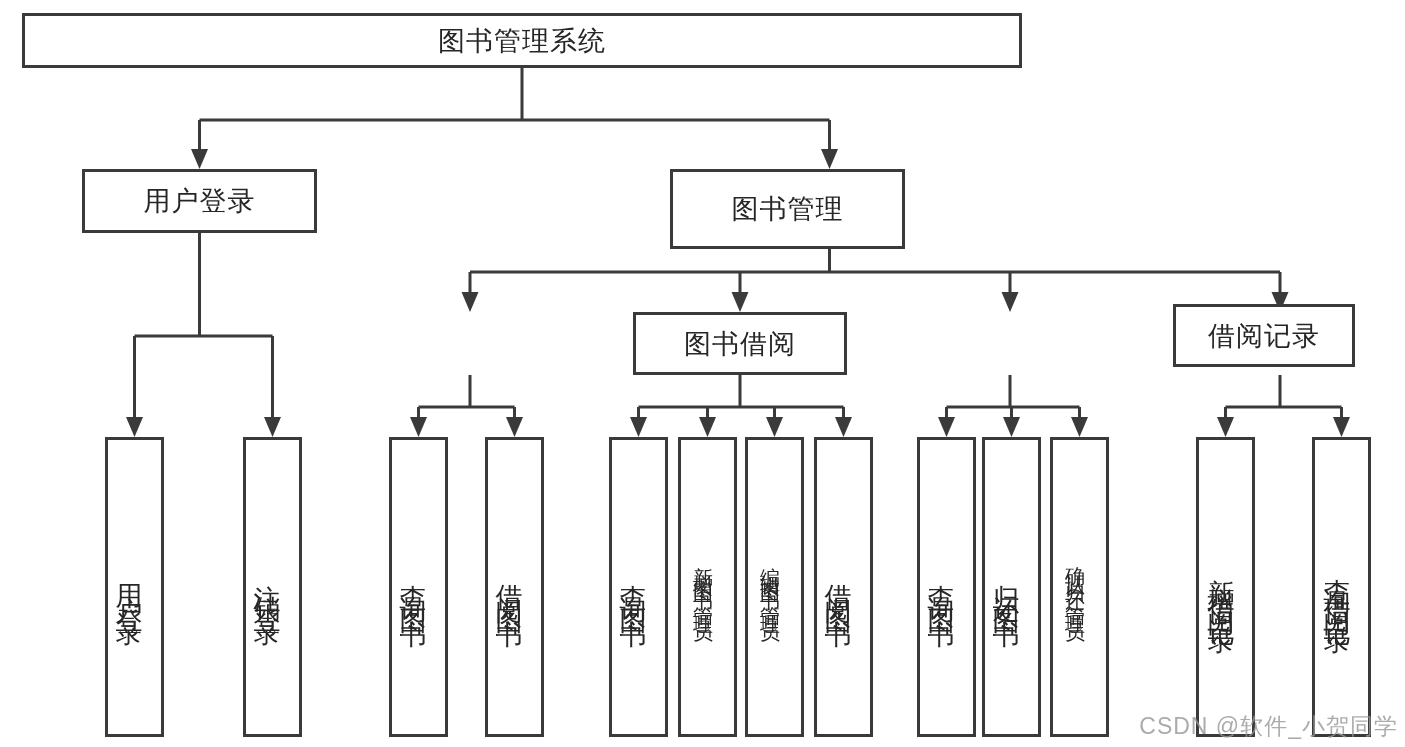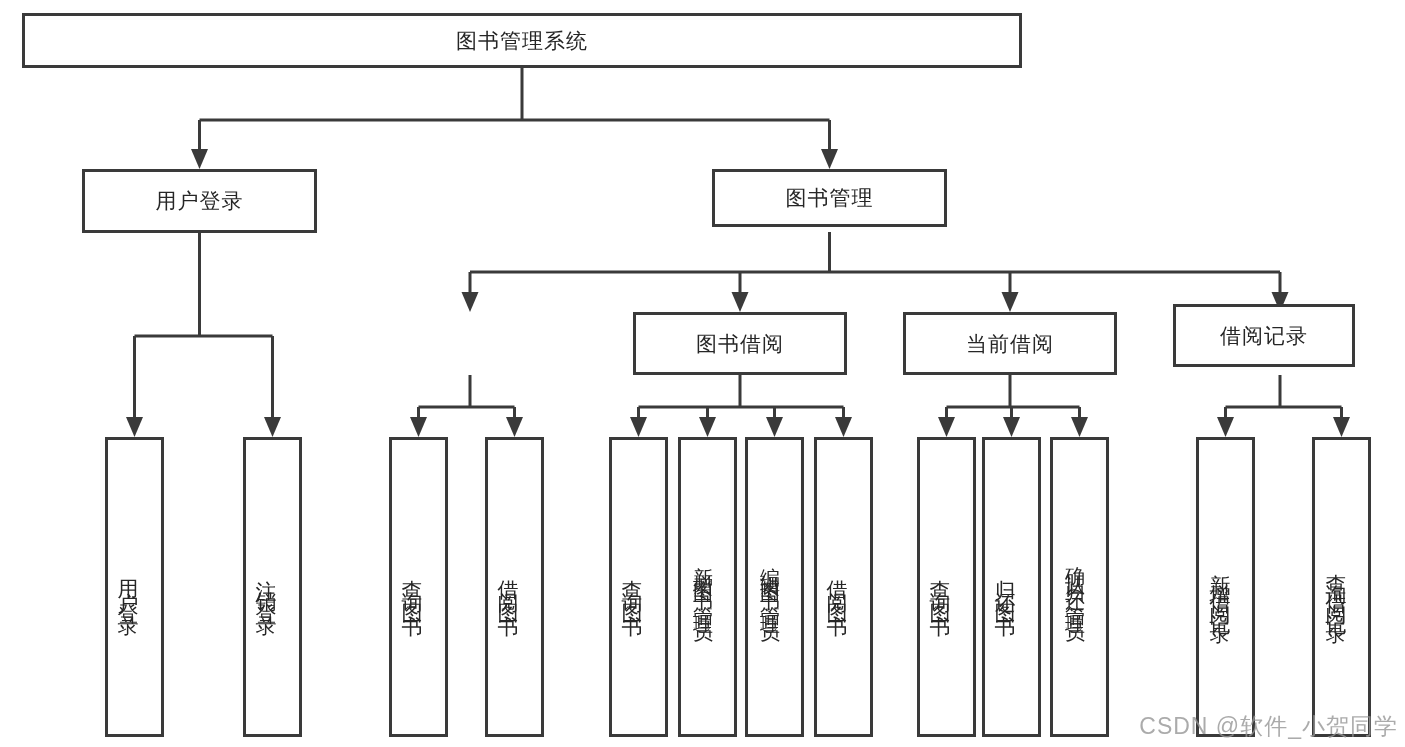--- a/index.html
+++ b/index.html
@@ -29,21 +29,21 @@
     box-sizing: border-box;
     border: 3px solid #3a3a3a;
     background: #ffffff;
     display: flex;
     align-items: center;
     justify-content: center;
     z-index: 2;
   }
   .box .lbl {
     color: #262626;
-    font-size: 21px;
+    font-size: 27px;
     letter-spacing: 1px;
     white-space: nowrap;
   }
   
   .v .lbl {
     writing-mode: vertical-rl;
     text-orientation: mixed;
     white-space: normal;
     line-height: 1;
   }
@@ -106,29 +106,26 @@
     </g>
   </svg>
 
   <div class="box" style="left:22px;top:13px;width:1000px;height:55px;">
     <span class="lbl">图书管理系统</span>
   </div>
 
   <div class="box" style="left:82px;top:169px;width:235px;height:64px;">
     <span class="lbl">用户登录</span>
   </div>
-  <div class="box" style="left:712px;top:169px;width:235px;height:58px;align-items:center;">
+  <div class="box" style="left:670px;top:169px;width:235px;height:80px;align-items:center;">
     <span class="lbl">图书管理</span>
   </div>
 
   <div class="box" style="left:633px;top:312px;width:214px;height:63px;">
     <span class="lbl">图书借阅</span>
-  </div>
-  <div class="box" style="left:903px;top:312px;width:214px;height:63px;">
-    <span class="lbl">当前借阅</span>
   </div>
   <div class="box" style="left:1173px;top:304px;width:182px;height:63px;justify-content:center;">
     <span class="lbl">借阅记录</span>
   </div>
 
   <div class="box v v-short" style="left:105px;top:437px;width:59px;height:300px;">
     <span class="lbl">用户登录</span>
   </div>
   <div class="box v v-short" style="left:243px;top:437px;width:59px;height:300px;">
     <span class="lbl">注销登录</span>

